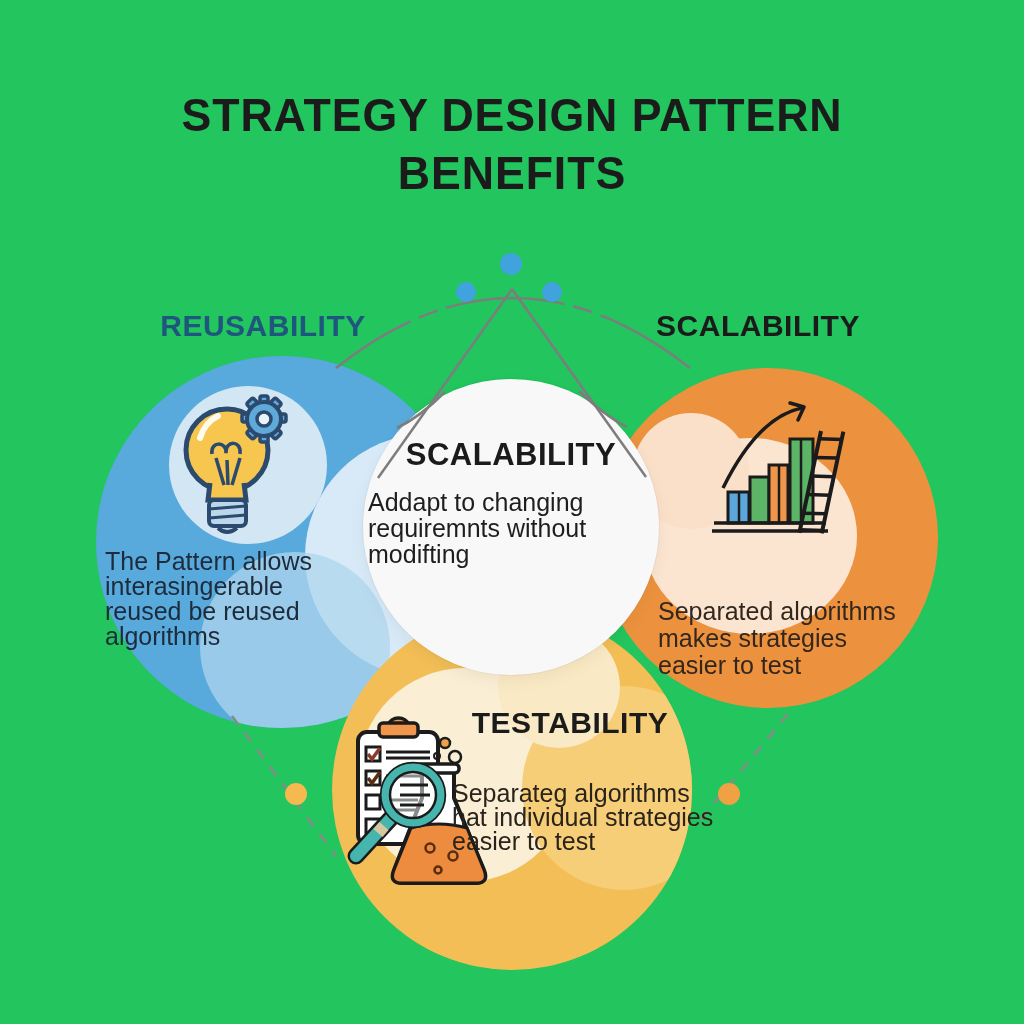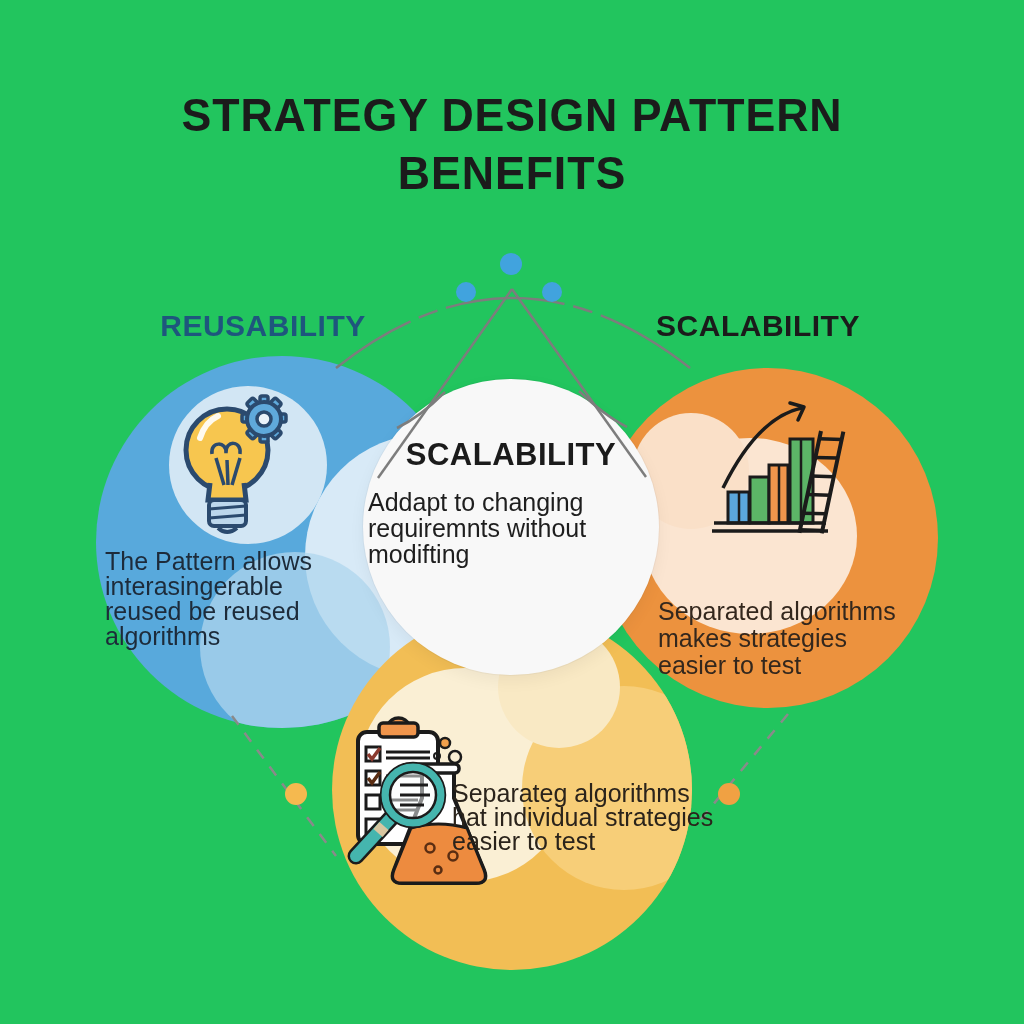--- a/index.html
+++ b/index.html
@@ -160,20 +160,21 @@
       <circle cx="95" cy="85" r="32" fill="none" stroke="#1b1b1b" stroke-width="2.5"></circle>
       <circle cx="95" cy="85" r="27.5" fill="none" stroke="#45B5AE" stroke-width="8"></circle>
       <circle cx="95" cy="85" r="23" fill="none" stroke="#1b1b1b" stroke-width="2.5"></circle>
       <path d="M82,75 L110,75 M82,85 L112,85 M82,95 L106,95" stroke="#1b1b1b" stroke-width="3"></path>
     </g>
   </svg>
 
   <div class="abs seclabel lbl-reus">REUSABILITY</div>
   <div class="abs seclabel lbl-scal">SCALABILITY</div>
   <div class="abs seclabel lbl-center">SCALABILITY</div>
+  <div class="abs seclabel lbl-test">TESTABILITY</div>
 
   <div class="abs para p-left">
     <div>The Pattern allows</div>
     <div>interasingerable</div>
     <div>reused be reused</div>
     <div>algorithms</div>
   </div>
 
   <div class="abs para p-center">
     <div>Addapt to changing</div>

